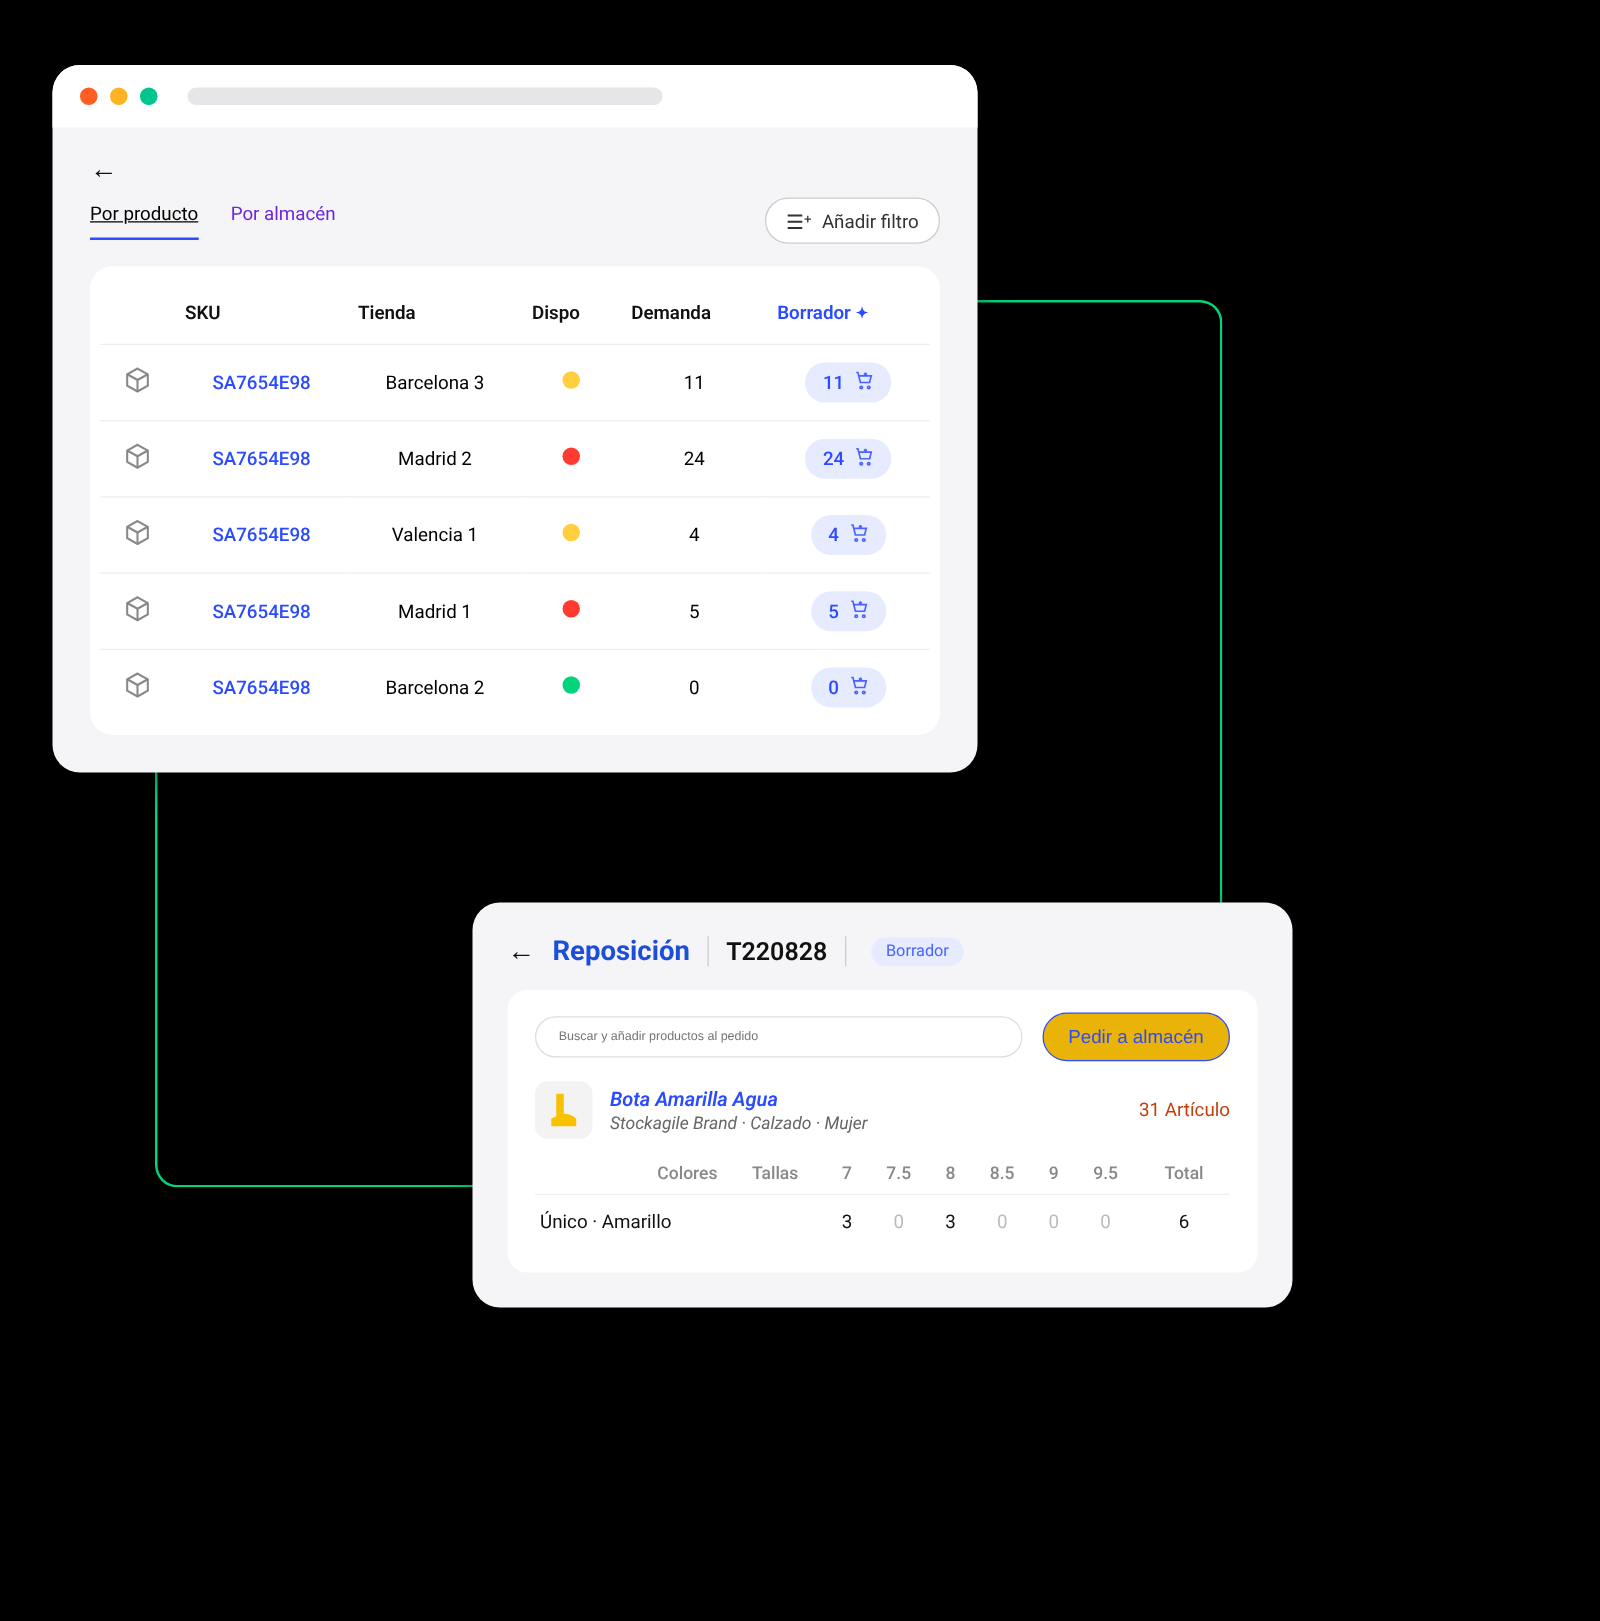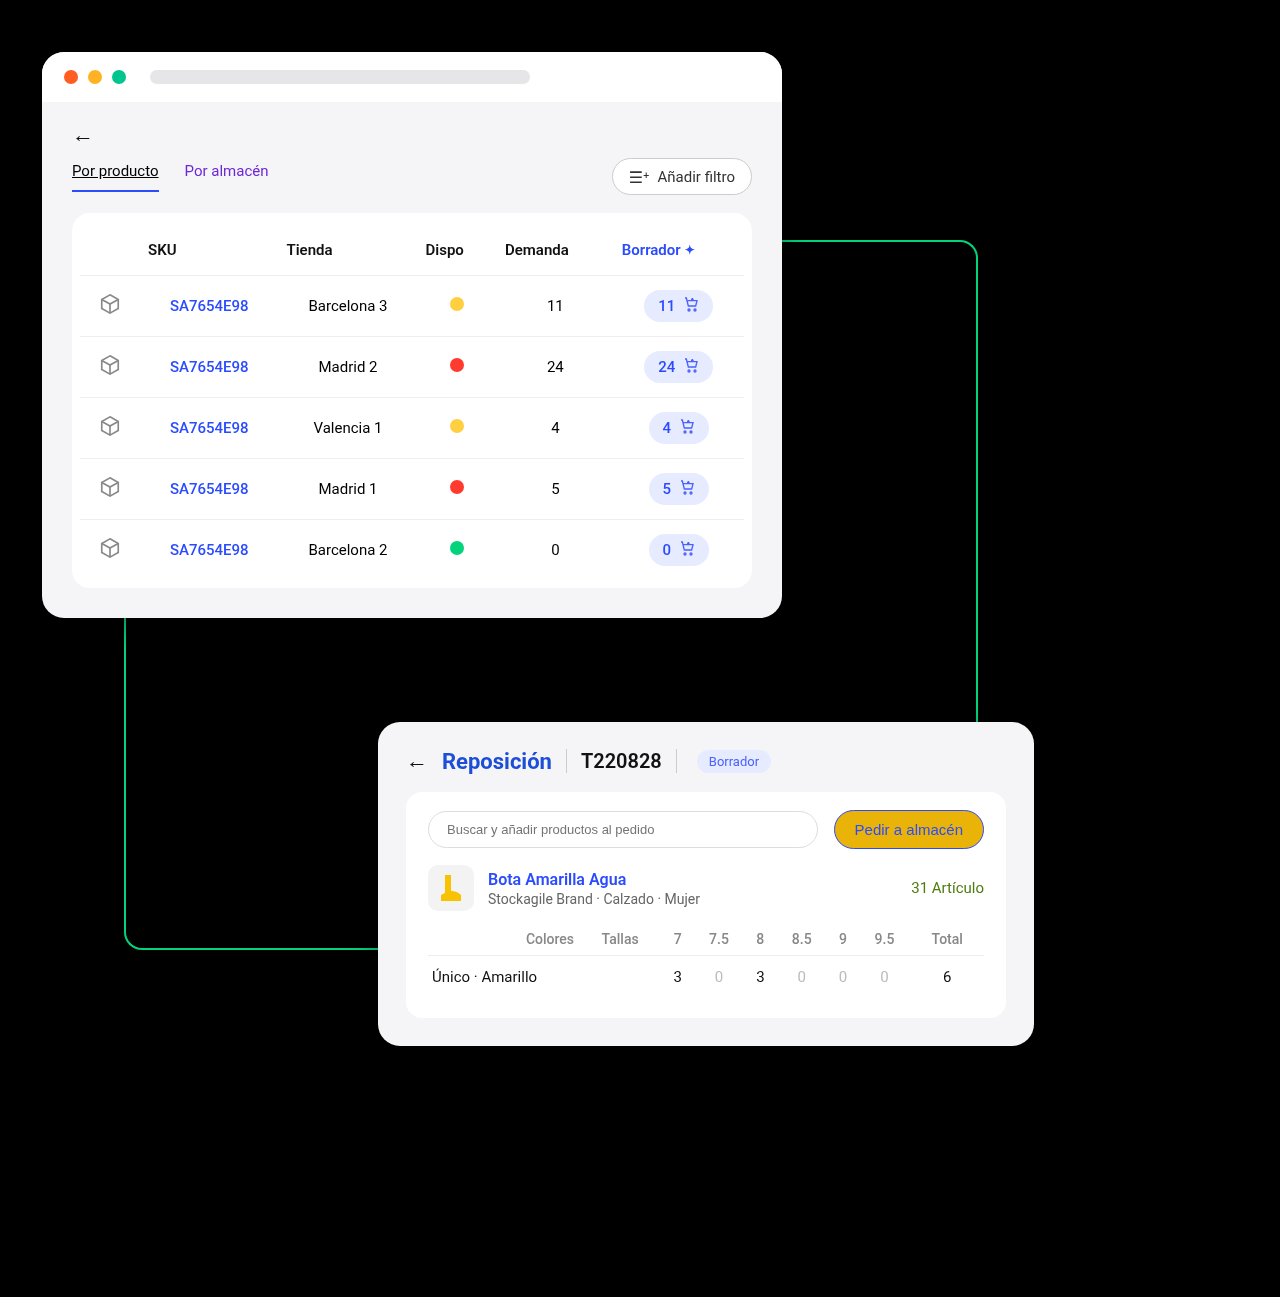--- a/index.html
+++ b/index.html
@@ -62,28 +62,28 @@
 
   
   .window-detail { top: 722px; left: 378px; width: 656px; padding: 26px 28px 28px 28px; }
   .detail-header { display:flex; align-items:center; gap:14px; margin-bottom: 18px;}
   .detail-title { font-size: 22px; font-weight:700; color:#1d4ed8;}
   .vdiv { width:1px; height:24px; background:#ccc;}
   .order-id { font-size:20px; font-weight:600; color:#111;}
   .status-badge { background:#e6ebff; color:#4a62ff; font-size:13px; padding:4px 12px; border-radius:12px; margin-left: 6px;}
   .detail-card { background:#fff; border-radius: 16px; padding: 18px 22px 20px 22px;}
   .search-row { display:flex; align-items:center; gap:16px; margin-bottom: 16px;}
-  .search-input { flex:1; border:1px solid #ddd; border-radius: 22px; padding: 10px 18px; font-size:13px; color:#999; background:#fff;}
+  .search-input { flex:1; border:1px solid #ddd; border-radius: 22px; padding: 10px 18px; font-size:10px; color:#999; background:#fff;}
   .order-btn { border:1.5px solid #2b4bff; color:#2b4bff; background:#eab308; padding: 10px 20px; border-radius: 22px; font-size:15px; cursor:pointer;}
   .product-row { display:flex; align-items:center; justify-content:space-between; margin-bottom: 12px;}
-  .product-left { display:flex; align-items:center; gap:14px;}
+  .product-left { display:flex; align-items:center; gap:14px;font-style:italic;}
   .thumb { width:46px; height:46px; background:#f3f3f3; border-radius:10px; display:flex; align-items:center; justify-content:center; font-size:26px; color:#f9c200;}
   .prod-name { color:#2b4bff; font-weight:600; font-size:16px;}
   .prod-meta { color:#666; font-size:14px; margin-top:2px;}
-  .article-count { color:#4d7c0f; font-size:15px;}
+  .article-count { color:#c2410c; font-size:15px;}
   .size-table { width:100%; margin-top:8px;}
   .size-table th { font-size:14px; font-weight:500; color:#888; text-align:center; padding:8px 4px;}
   .size-table th.lh { text-align:right;}
   .size-table td { border-top:1px solid #eee; padding:12px 4px; font-size:15px; color:#111; text-align:center;margin-left:28px;}
   .size-table td.lh { text-align:left;}
   .size-table td.dim { color:#bbb;}
 </style>
 </head>
 <body>
 

